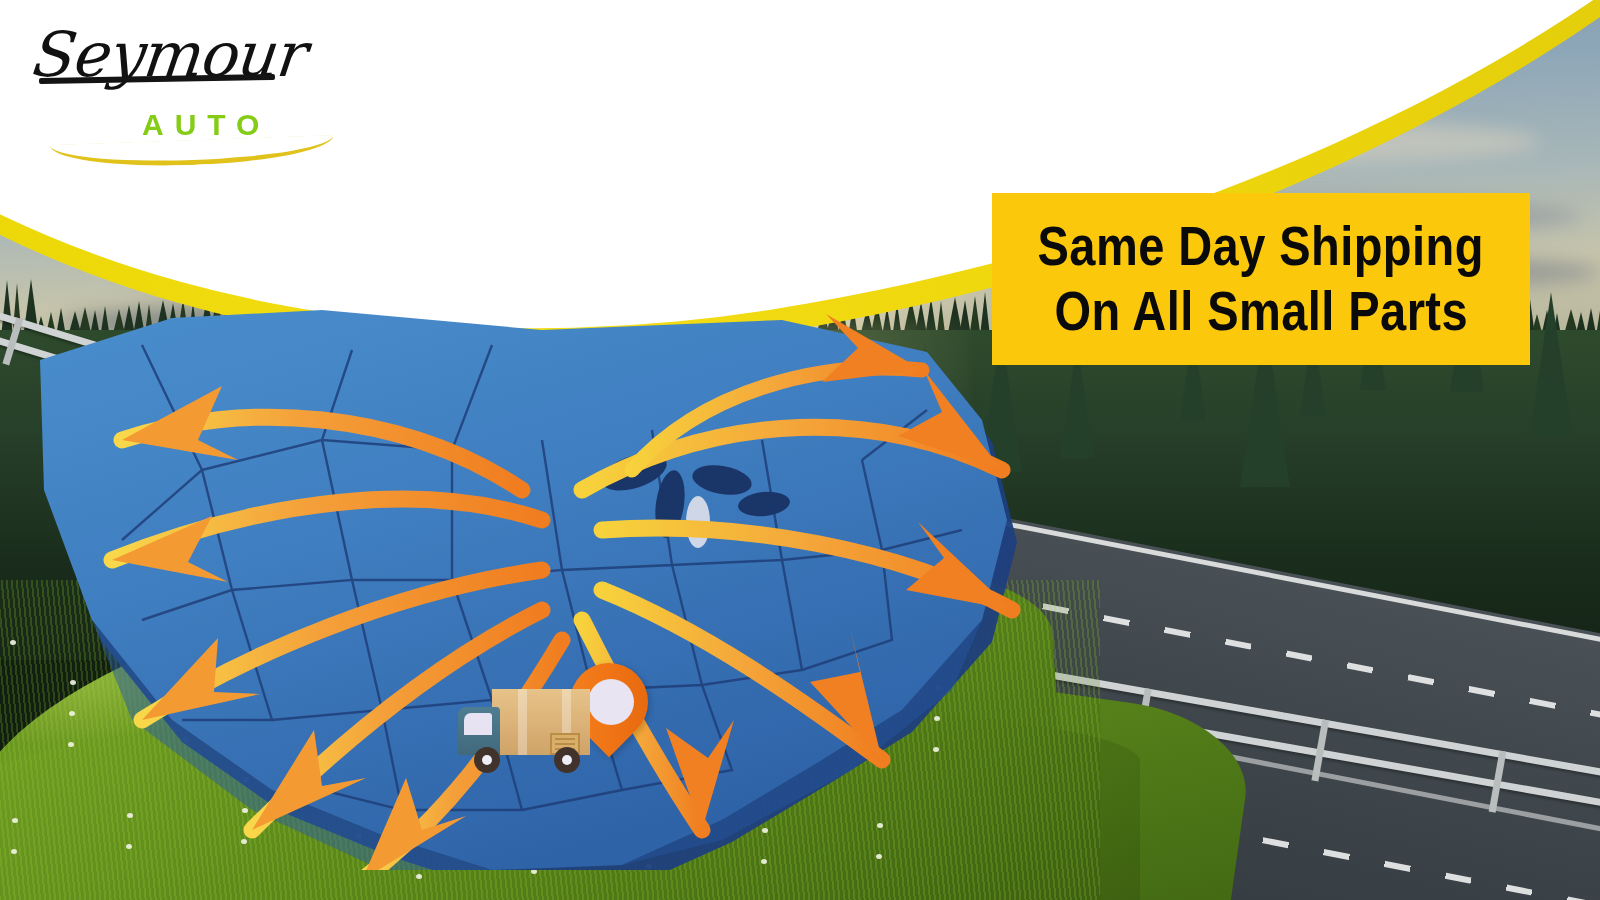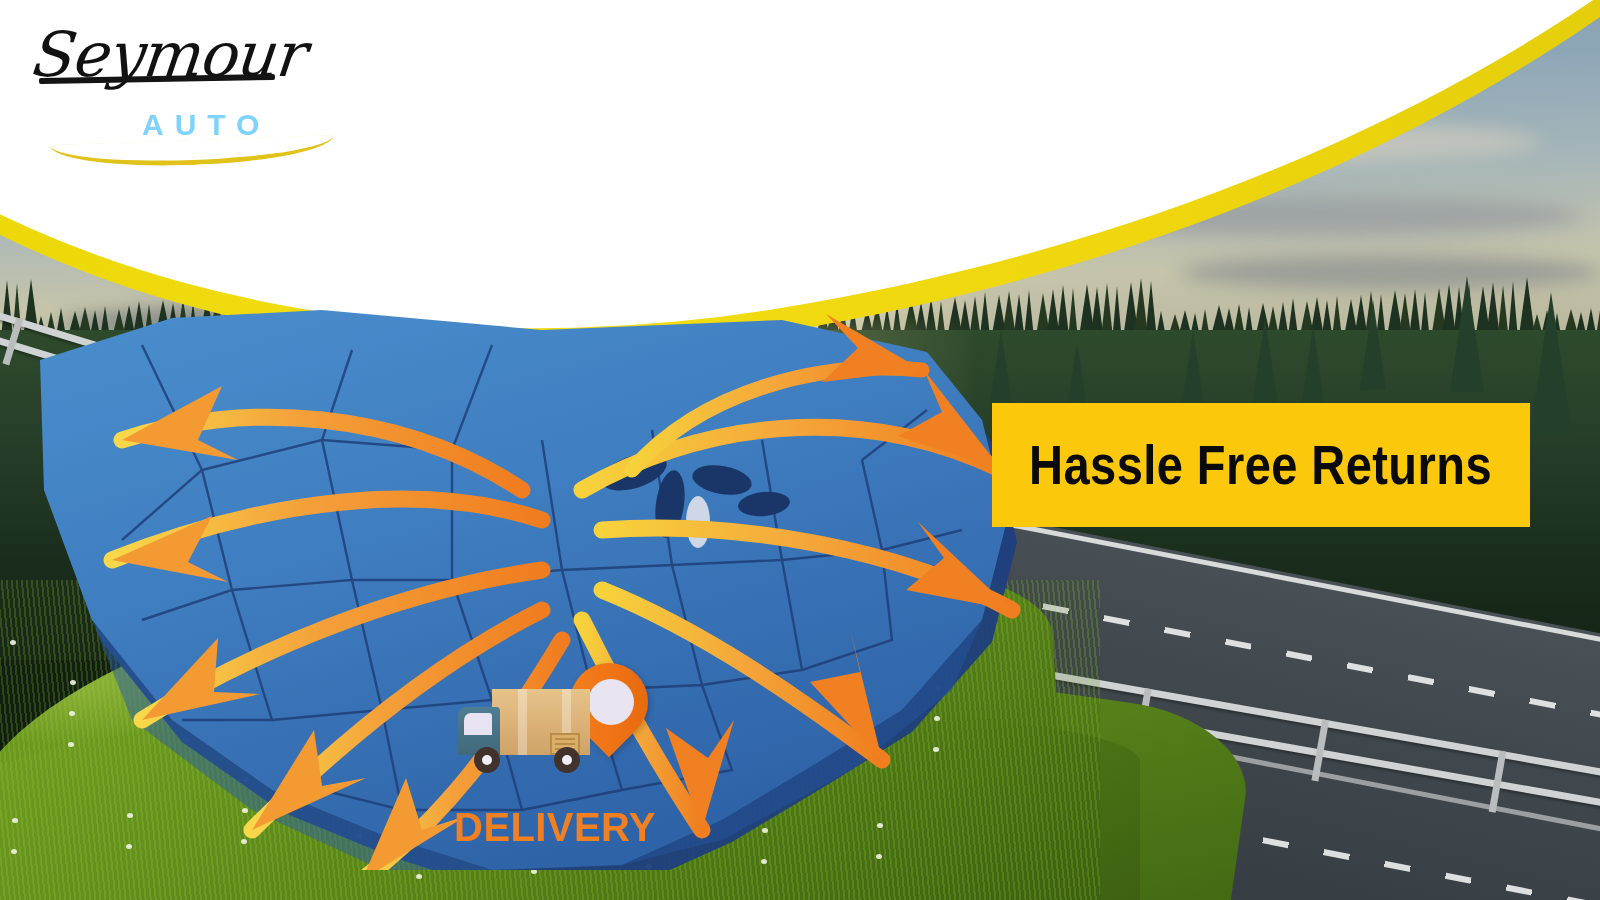--- a/index.html
+++ b/index.html
@@ -122,21 +122,21 @@
 
   
   .logo{position:absolute;left:34px;top:18px;width:300px;height:150px;}
   .logo-script{
     position:absolute;left:0;top:0;font-family:"DejaVu Serif",serif;
     font-style:italic;font-size:62px;color:#111;letter-spacing:-1px;
     transform:skewX(-8deg);
   }
   .logo-auto{
     position:absolute;left:108px;top:90px;font-family:"Liberation Sans",sans-serif;
-    font-weight:700;font-size:30px;color:#7dd3fc;letter-spacing:11px;
+    font-weight:700;font-size:30px;color:#84cc16;letter-spacing:11px;
   }
   .logo-underline{
     position:absolute;left:16px;top:122px;width:284px;height:20px;
     border-bottom:5px solid #e0c21b;border-radius:0 0 50% 50%/0 0 100% 100%;
     transform:rotate(-2deg);
   }
   .logo-tick{
     position:absolute;left:5px;top:58px;width:236px;height:6px;background:#141414;
     transform:rotate(-1deg);border-radius:2px;
   }
@@ -578,23 +578,23 @@
       <div class="truck-band" style="left:110px;"></div>
       <div class="truck-label">
           <i></i>
           <i></i>
           <i></i>
         </div>
       <div class="truck-cab"></div>
       <div class="truck-window"></div>
       <div class="truck-wheel" style="left:22px;top:92px;"></div>
       <div class="truck-wheel" style="left:102px;top:92px;"></div>
-      <div class="dl-text">DELIVERY</div>
     </div>
   </div>
 
   <div class="claims">
-    <div class="claim" id="claim-1">
-      <span>Hassle Free Returns</span>
+    <div class="claim" id="claim-0">
+      <span>Same Day Shipping</span>
+      <span>On All Small Parts</span>
     </div>
   </div>
 
 </div>
 
 </body></html>

